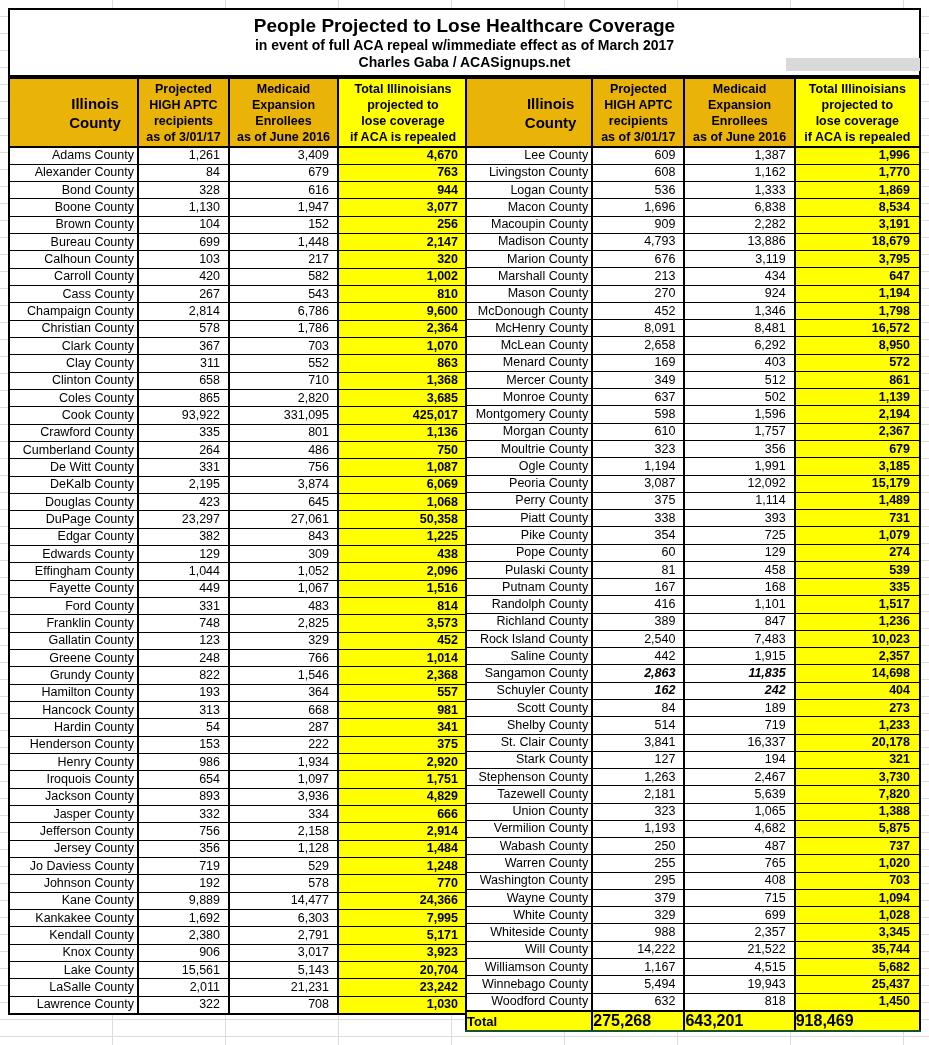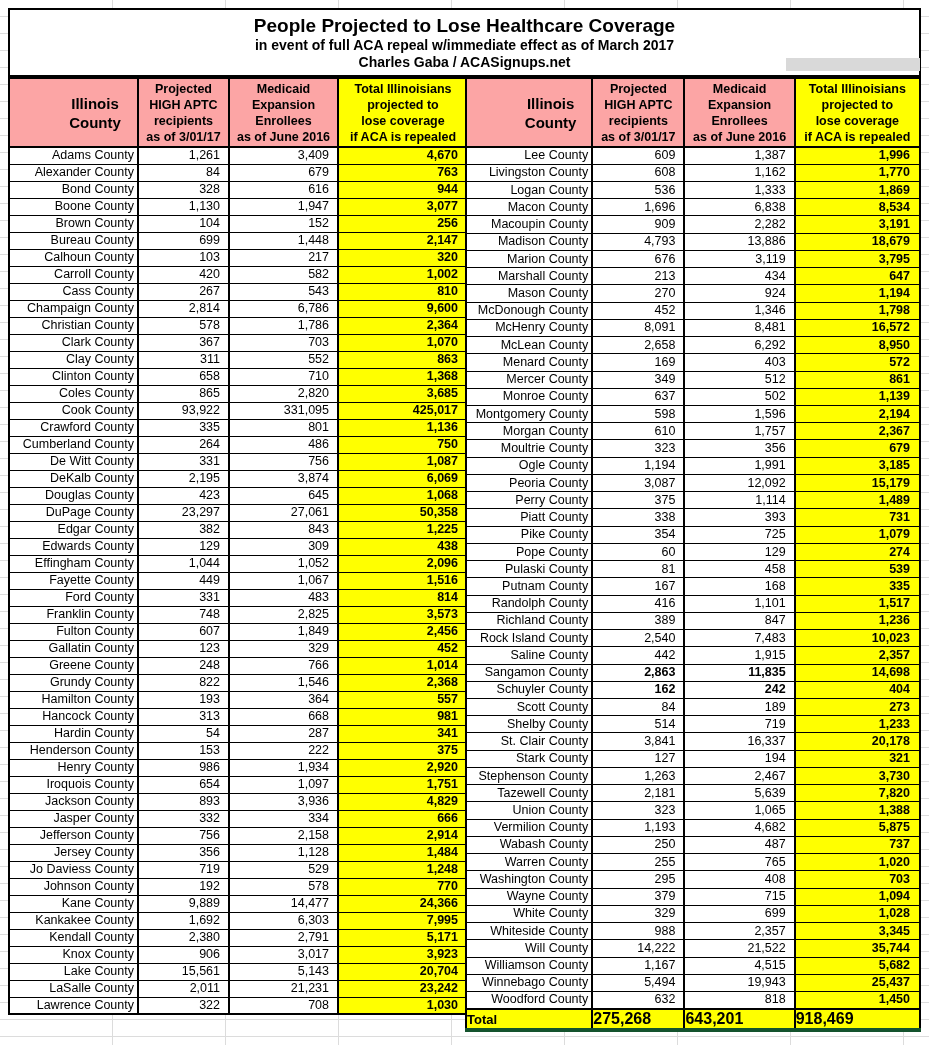--- a/index.html
+++ b/index.html
@@ -34,33 +34,33 @@
   #right-table{left:465px; width:456px; height:955px;}
   table{border:2px solid #000;}
   th,td{
     border-left:2px solid #000; border-right:2px solid #000;
     border-top:1px solid #000; border-bottom:1px solid #000;
     padding:0; overflow:hidden; white-space:nowrap; box-sizing:border-box;
   }
   thead th{
     border-bottom:2px solid #000; vertical-align:middle; text-align:center;
     font-weight:bold; font-size:12.5px; line-height:16px; white-space:pre-line;
-    height:69px; background:#fca5a5;
+    height:69px; background:#eab308;
   }
   thead th.h-county{font-size:15px; line-height:19px;padding-left:43px;}
   thead th.h-total{background:var(--hl);}
   tbody tr{height:17px;}
   tbody td{font-size:12.5px; line-height:15px; text-align:right; vertical-align:middle; background:#fff;}
   td.c-county{padding-right:3px;}
   td.c-num{padding-right:8px;}
   td.c-total{padding-right:9px; font-weight:bold; background:var(--hl);}
-  td.bold{font-weight:bold;}
+  td.bold{font-weight:bold;font-style:italic;}
   tr.total-row td{
     background:var(--hl); font-weight:bold;
-    border-top:2px solid #000; border-bottom:4px solid #14532d;
+    border-top:2px solid #000; border-bottom:2px solid #14532d;
   }
   tr.total-row td.c-county{font-size:13px;}
 </style>
 </head>
 <body>
 
 <div id="canvas">
 
   <div id="title-box">
     <div id="title-line1">People Projected to Lose Healthcare Coverage</div>
@@ -257,26 +257,20 @@
           <td class="c-num">483</td>
           <td class="c-total">814</td>
         </tr>
         <tr>
           <td class="c-county">Franklin County</td>
           <td class="c-num">748</td>
           <td class="c-num">2,825</td>
           <td class="c-total">3,573</td>
         </tr>
         <tr>
-          <td class="c-county">Fulton County</td>
-          <td class="c-num">607</td>
-          <td class="c-num">1,849</td>
-          <td class="c-total">2,456</td>
-        </tr>
-        <tr>
           <td class="c-county">Gallatin County</td>
           <td class="c-num">123</td>
           <td class="c-num">329</td>
           <td class="c-total">452</td>
         </tr>
         <tr>
           <td class="c-county">Greene County</td>
           <td class="c-num">248</td>
           <td class="c-num">766</td>
           <td class="c-total">1,014</td>

